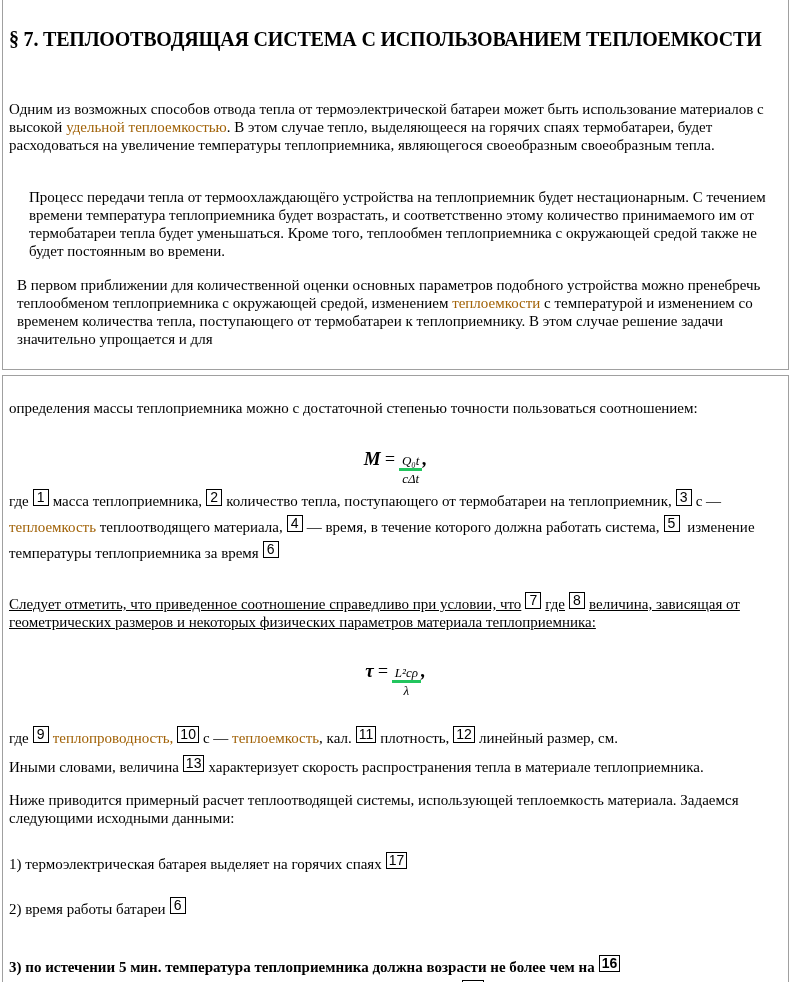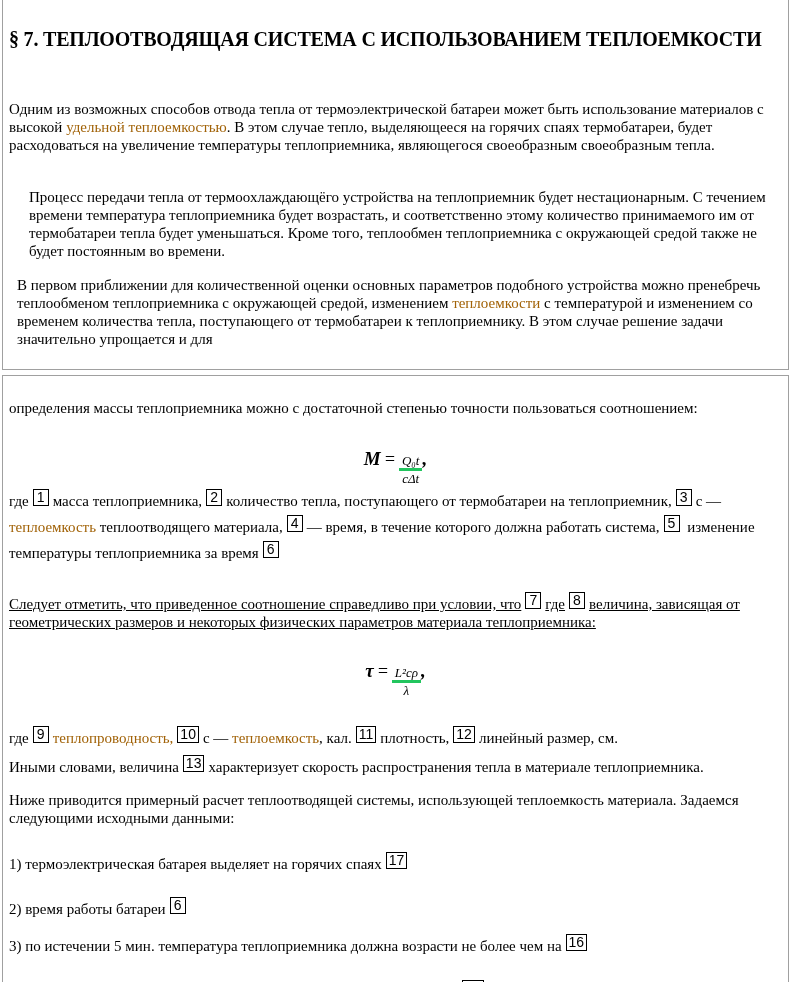--- a/index.html
+++ b/index.html
@@ -64,15 +64,15 @@
   </p>
 
   <p class="p" style="top:379px;">
     <span>Иными словами, величина</span><span class="box">13</span><span>характеризует скорость распространения тепла в материале теплоприемника.</span>
   </p>
 
   <p class="p" style="top:415px;">Ниже приводится примерный расчет теплоотводящей системы, использующей теплоемкость материала. Задаемся следующими исходными данными:</p>
 
   <p class="p" style="top:476px;"><span>1) термоэлектрическая батарея выделяет на горячих спаях</span><span class="box">17</span></p>
   <p class="p" style="top:521px;"><span>2) время работы батареи</span><span class="box">6</span></p>
-  <p class="p" style="top:558px;"><span>3) по истечении 5 мин. температура теплоприемника должна возрасти не более чем на</span><span class="box">16</span></p>
+  <p class="p" style="top:579px;font-weight:bold;"><span>3) по истечении 5 мин. температура теплоприемника должна возрасти не более чем на</span><span class="box">16</span></p>
   <p class="p" style="top:604px; left:455px;"><span class="box">17</span></p>
 </div>
 
 </body></html>

